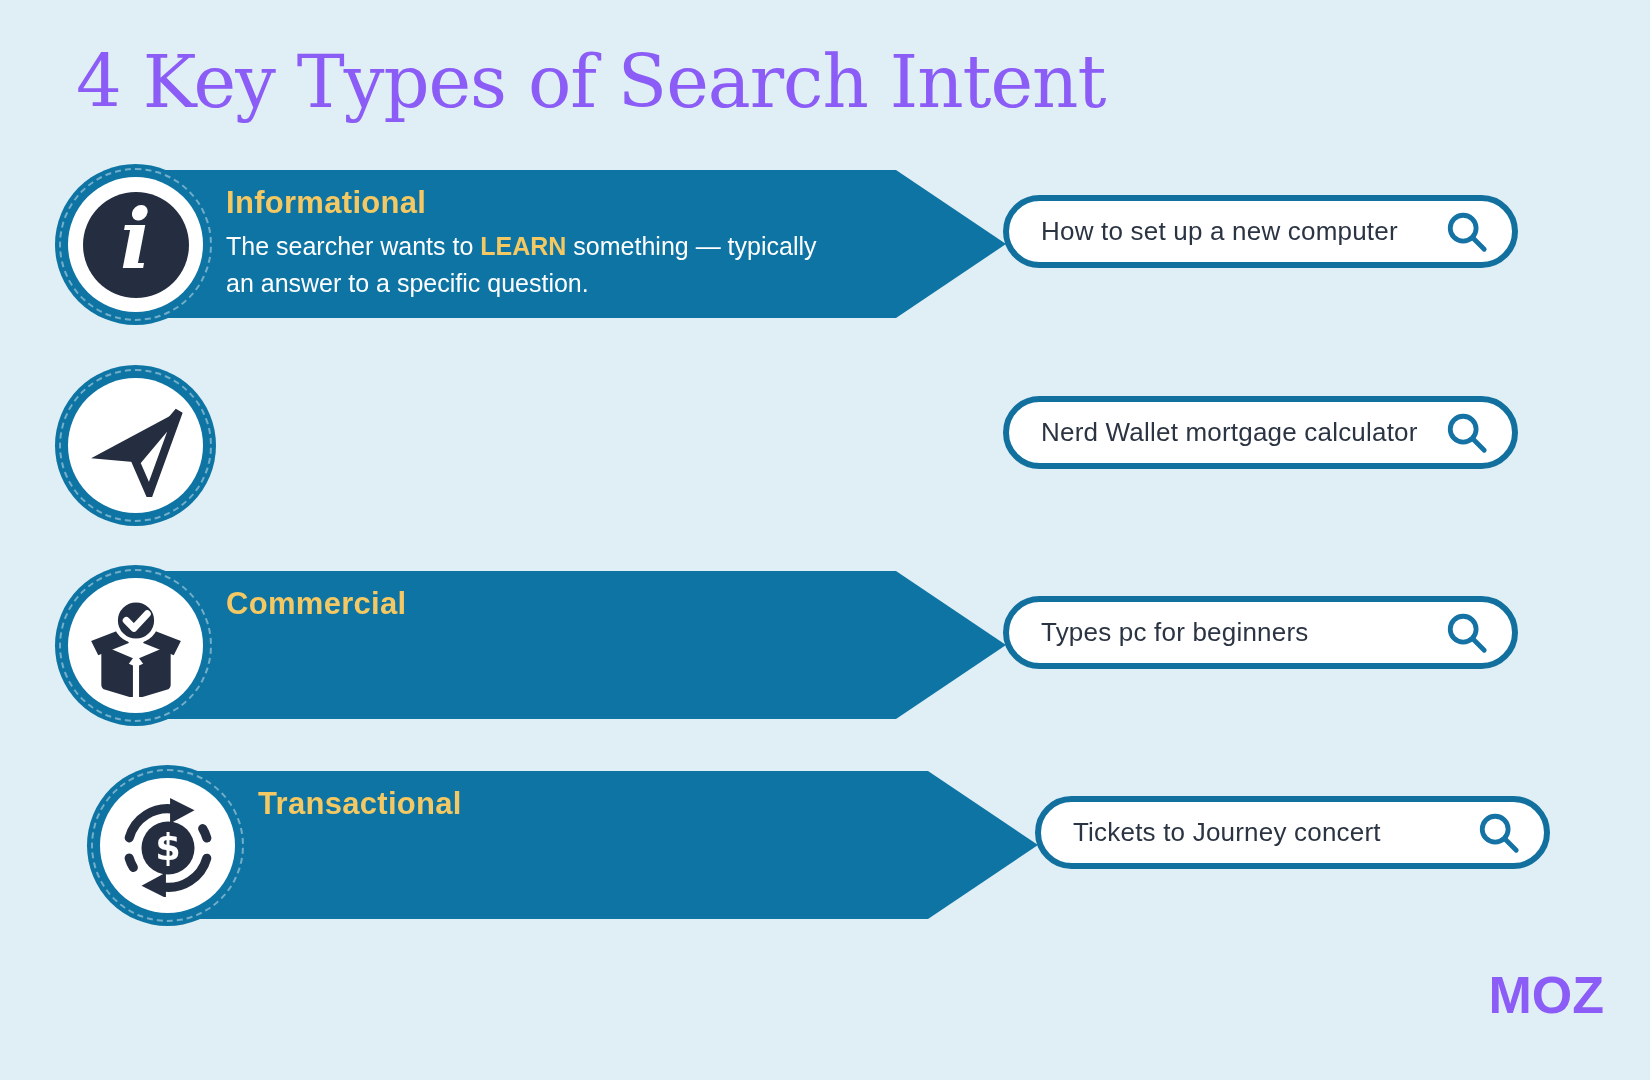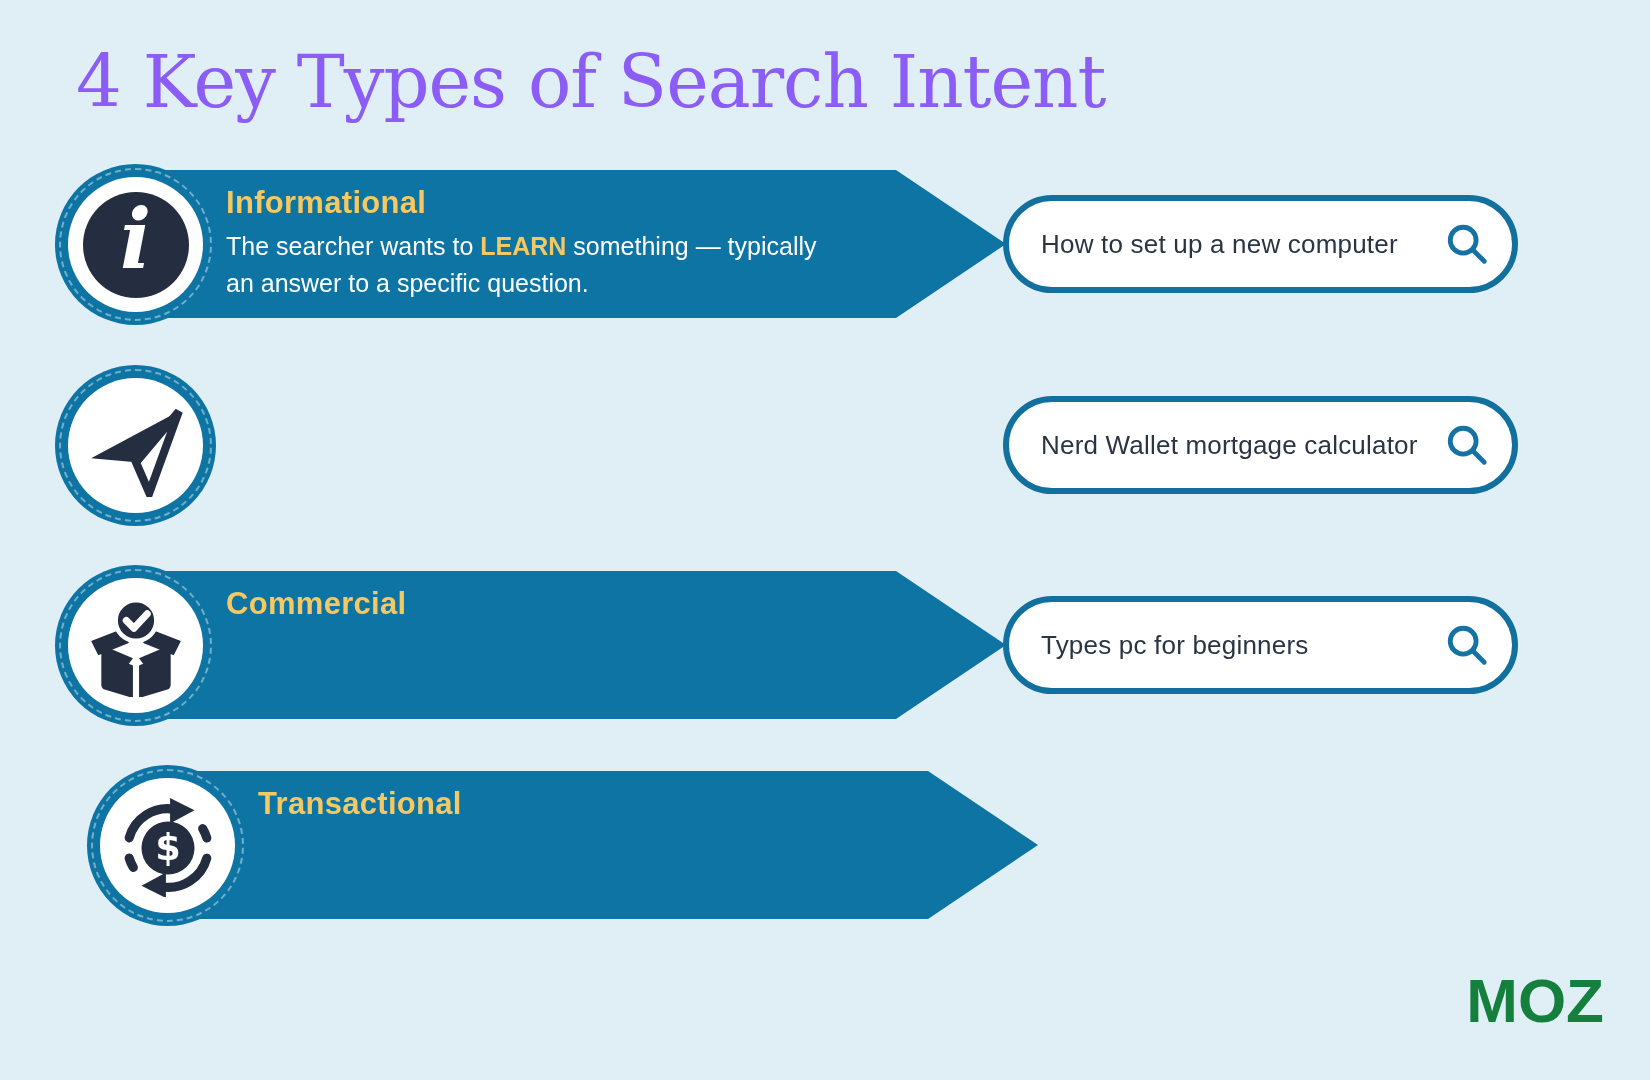--- a/index.html
+++ b/index.html
@@ -81,43 +81,43 @@
     font-size: 82px;
     color: #ffffff;
     line-height: 1;
     transform: translateY(-6px);
   }
   .icon-svg { width: 102px; height: 102px; display: block; }
 
   .search-pill {
     position: absolute;
     left: 1003px; top: 25px;
-    width: 515px; height: 98px;
+    width: 515px; height: 73px;
     background: #ffffff;
     border: 6px solid #12709f;
     border-radius: 60px;
     display: flex; align-items: center; justify-content: space-between;
     padding: 0 22px 0 32px;
     z-index: 1;
   }
   .search-query {
     font-size: 26px;
     color: #2b3443;
     letter-spacing: 0.2px;
     white-space: nowrap;
   }
   .magnifier-svg { width: 46px; height: 46px; flex: 0 0 auto; }
 
   .moz-logo {
     position: absolute;
     right: 46px; top: 965px;
-    font-size: 62px;
+    font-size: 52px;
     font-weight: bold;
     letter-spacing: 0px;
-    color: #15803d;
+    color: #8b5cf6;
     font-family: "Liberation Sans", sans-serif;
   }
 </style>
 </head>
 <body>
 
 <h1 class="page-title">4 Key Types of Search Intent</h1>
 
 <section class="row row-1">
   <div class="banner">
@@ -207,15 +207,22 @@
         <path d="M84 33 A 39 39 0 0 1 89 46" fill="none" stroke="#242e40" stroke-width="9" stroke-linecap="round" stroke-dasharray="10 14"></path>
         <path d="M88 62 A 39 39 0 0 1 44 90" fill="none" stroke="#242e40" stroke-width="9" stroke-linecap="round"></path>
         <polygon points="48,101 24,89 48,76" fill="#242e40"></polygon>
         <path d="M16 71 A 39 39 0 0 1 11 58" fill="none" stroke="#242e40" stroke-width="9" stroke-linecap="round" stroke-dasharray="10 14"></path>
 
         <circle cx="50" cy="52" r="26" fill="#242e40"></circle>
         <text x="50" y="64" text-anchor="middle" font-family="DejaVu Sans, sans-serif" font-size="36" font-weight="bold" fill="#ffffff">$</text>
       </svg>
     </div>
   </div>
+  <div class="search-pill">
+    <span class="search-query">Tickets to Journey concert</span>
+    <svg class="magnifier-svg" viewBox="0 0 48 48">
+      <circle cx="20" cy="20" r="13.5" fill="none" stroke="#1472a5" stroke-width="5"></circle>
+      <line x1="30.5" y1="30.5" x2="42" y2="42" stroke="#1472a5" stroke-width="5" stroke-linecap="round"></line>
+    </svg>
+  </div>
 </section>
 
 <div class="moz-logo">MOZ</div>
 
 </body></html>

